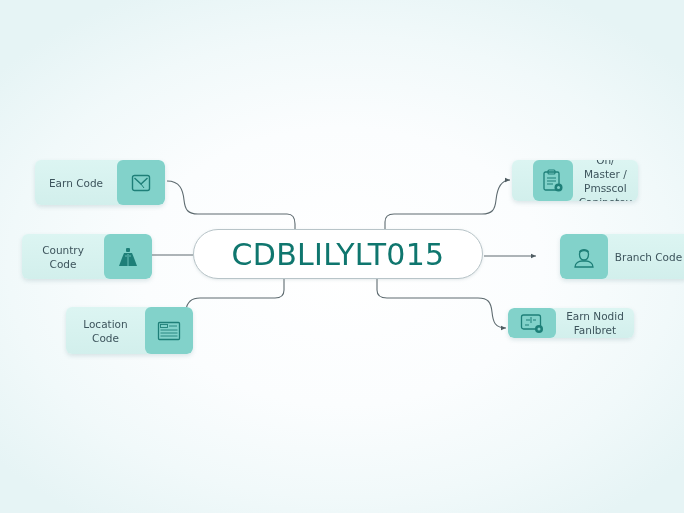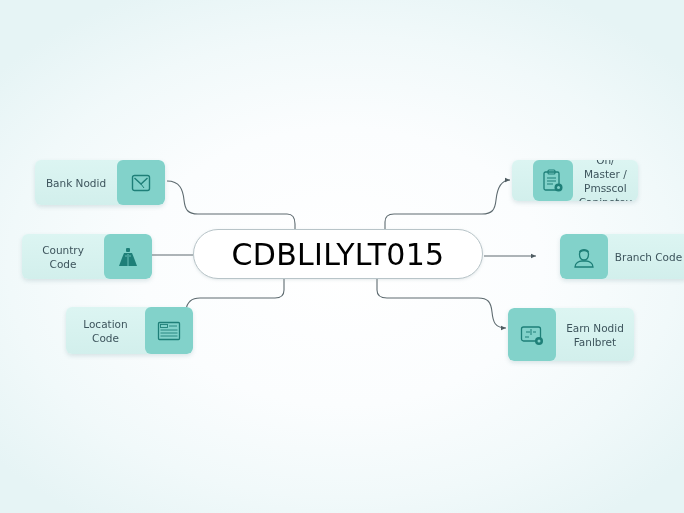--- a/index.html
+++ b/index.html
@@ -25,21 +25,21 @@
       border: 1.3px solid #b8c4c8;
       border-radius: 26px;
       background: #ffffff;
       display: flex; align-items: center; justify-content: center;
       box-shadow: 0 1px 3px rgba(150,170,175,0.25);
     }
     .center-node span {
       font-family: "DejaVu Sans", sans-serif;
       font-size: 30px;
       letter-spacing: 0.3px;
-      color: #000000;
+      color: #0f766e;
       font-weight: 500;
     }
     .card {
       position: absolute;
       box-sizing: border-box;
       height: 45px;
       border-radius: 6px;
       background: linear-gradient(180deg, #dcf5f2 0%, #d2efec 100%);
       display: flex; align-items: stretch;
       box-shadow: 0 2px 4px rgba(110,150,155,0.22);
@@ -61,21 +61,21 @@
       background: #82d2ca;
       border-radius: 6px;
       display: flex; align-items: center; justify-content: center;
     }
     .card .icon-block svg { display: block; }
     #card-bank     { left: 35px;  top: 160px; width: 130px; }
     #card-country  { left: 22px;  top: 234px; width: 130px; }
     #card-location { left: 38px;  top: 307px; width: 127px; height: 47px; margin-left: 28px; }
     #card-master   { left: 512px; top: 160px; width: 126px; height: 41px; padding-left: 21px; }
     #card-branch   { left: 560px; top: 234px; width: 129px; }
-    #card-earn     { left: 508px; top: 308px; width: 126px; height: 53px; }
+    #card-earn     { left: 508px; top: 308px; width: 126px; height: 30px; }
   </style>
 </head>
 <body>
 
 <svg class="connectors" viewBox="0 0 684 513" xmlns="http://www.w3.org/2000/svg">
   <defs>
     <marker id="arrow" markerWidth="6" markerHeight="6" refX="5" refY="3" orient="auto">
       <path d="M0,0.8 L5,3 L0,5.2 Z" fill="#4f5c61"></path>
     </marker>
   </defs>
@@ -93,21 +93,21 @@
 
     <path d="M377,279 L377,290 C377,296 381,298 387,298 L478,298 C488,298 491,302 492,312 C493,322 495,328 506,328" marker-end="url(#arrow)"></path>
   </g>
 </svg>
 
 <div class="center-node">
   <span>CDBLILYLT015</span>
 </div>
 
 <div class="card" id="card-bank">
-  <div class="label">Bank Nodid</div>
+  <div class="label">Earn Code</div>
   <div class="icon-block">
     <svg width="20" height="18" viewBox="0 0 20 18">
       <rect x="1.5" y="1.5" width="17" height="15" rx="2" fill="none" stroke="#1e7f78" stroke-width="1.4"></rect>
       <path d="M3.5,4 L10,10 L16.5,4" fill="none" stroke="#1e7f78" stroke-width="1.4"></path>
       <path d="M10,10 L13,14" fill="none" stroke="#1e7f78" stroke-width="1"></path>
     </svg>
   </div>
 </div>
 
 <div class="card" id="card-country">

